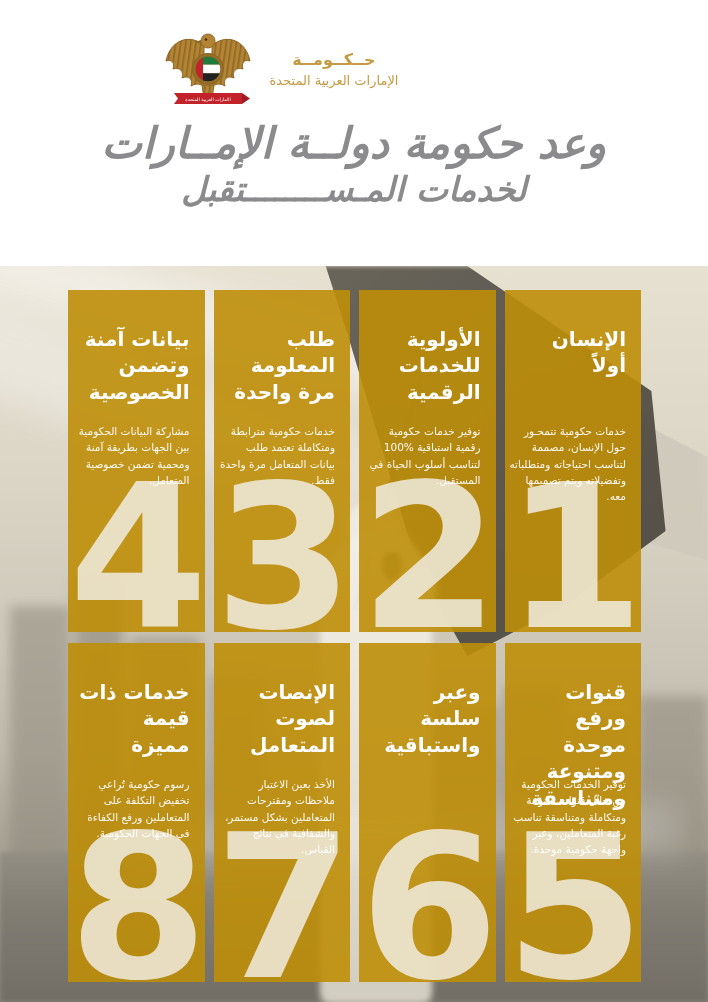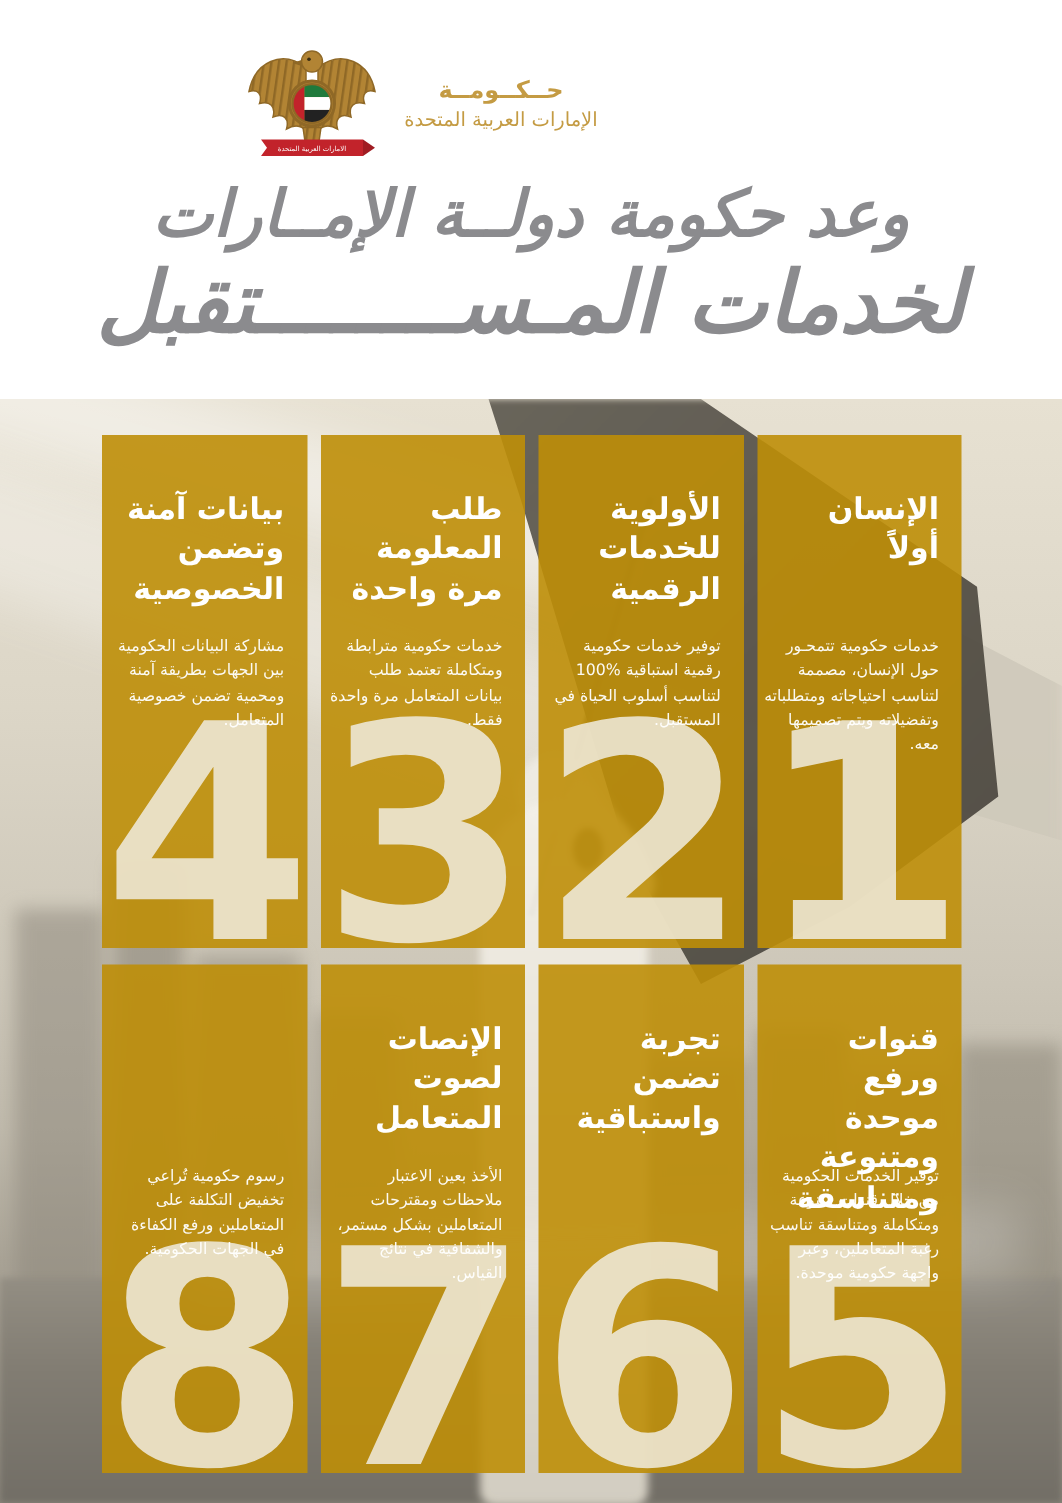--- a/index.html
+++ b/index.html
@@ -19,21 +19,21 @@
   }
   .emblem-svg{width:92px;height:84px;display:block;}
   .gov-label{direction:rtl;text-align:center;color:#c49b43;}
   .gov-label .l1{font-size:16px;font-weight:bold;letter-spacing:1px;line-height:1.5;}
   .gov-label .l2{font-size:13px;font-weight:normal;line-height:1.4;}
   .main-title{
     position:absolute;top:118px;left:0;width:708px;
     direction:rtl;text-align:center;color:#8b8b8e;font-weight:bold;font-style:italic;
   }
   .main-title .t1{font-size:43px;line-height:1.18;}
-  .main-title .t2{font-size:57px;line-height:1.18;}
+  .main-title .t2{font-size:34px;line-height:1.18;}
 
   
   .photo{
     position:absolute;top:266px;left:0;width:708px;height:736px;overflow:hidden;
     background:linear-gradient(180deg,#e7e1d2 0%,#dcd6c7 28%,#cdc7b9 52%,#c0baac 66%,#a9a396 78%,#8d887d 100%);
   }
   .photo .bld{position:absolute;filter:blur(6px);opacity:.55;}
   .skyline-band{position:absolute;left:0;top:300px;width:708px;height:310px;}
   .sea{
     position:absolute;left:0;bottom:0;width:708px;height:150px;
@@ -207,28 +207,29 @@
     </div>
 
     <div class="card">
       <div class="card-num">5</div>
       <div class="card-title">قنوات ورفع موحدة ومتنوعة ومتناسقة</div>
       <div class="card-body">توفير الخدمات الحكومية من خلال قنوات متنوعة ومتكاملة ومتناسقة تناسب رغبة المتعاملين، وعبر واجهة حكومية موحدة.</div>
     </div>
 
     <div class="card">
       <div class="card-num">6</div>
-      <div class="card-title">تجربة تضمن واستباقية</div>
+      <div class="card-title">وعبر سلسة واستباقية</div>
     </div>
 
     <div class="card">
       <div class="card-num">7</div>
       <div class="card-title">الإنصات لصوت المتعامل</div>
       <div class="card-body">الأخذ بعين الاعتبار ملاحظات ومقترحات المتعاملين بشكل مستمر، والشفافية في نتائج القياس.</div>
     </div>
 
     <div class="card">
       <div class="card-num">8</div>
+      <div class="card-title">خدمات ذات قيمة مميزة</div>
       <div class="card-body">رسوم حكومية تُراعي تخفيض التكلفة على المتعاملين ورفع الكفاءة في الجهات الحكومية.</div>
     </div>
 
   </div>
 </div>
 
 </body></html>

